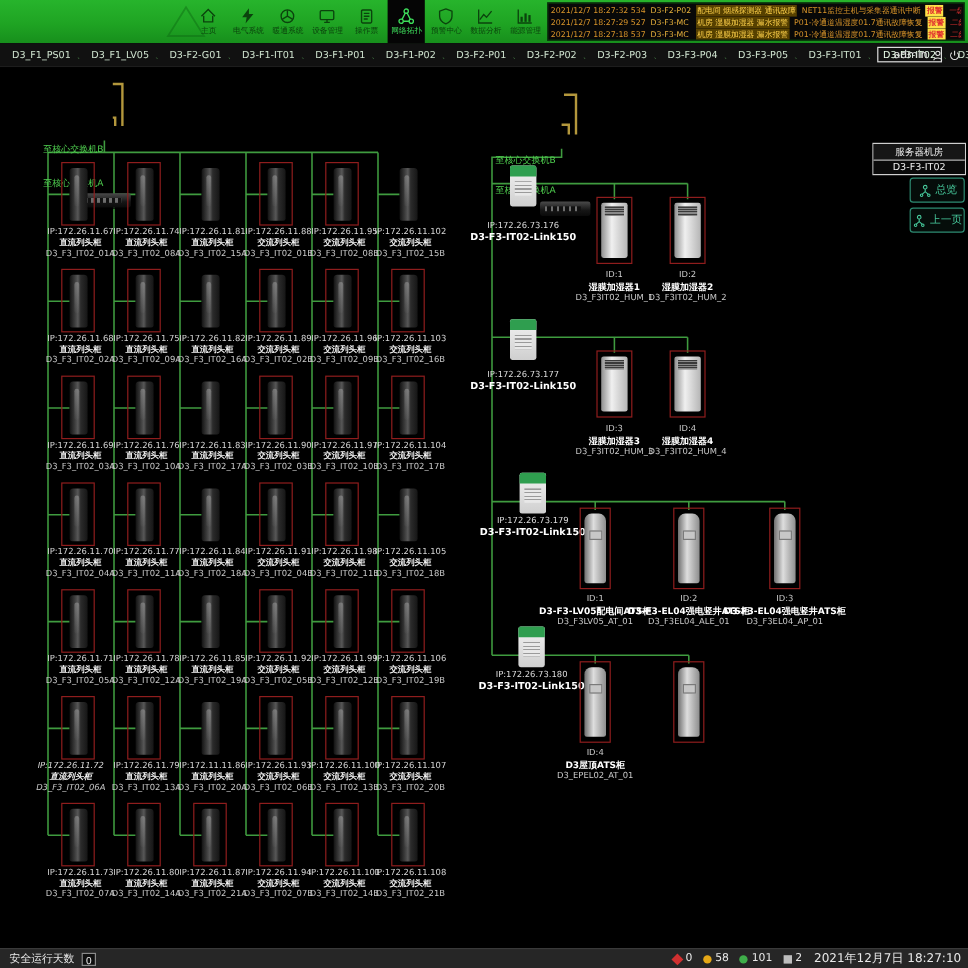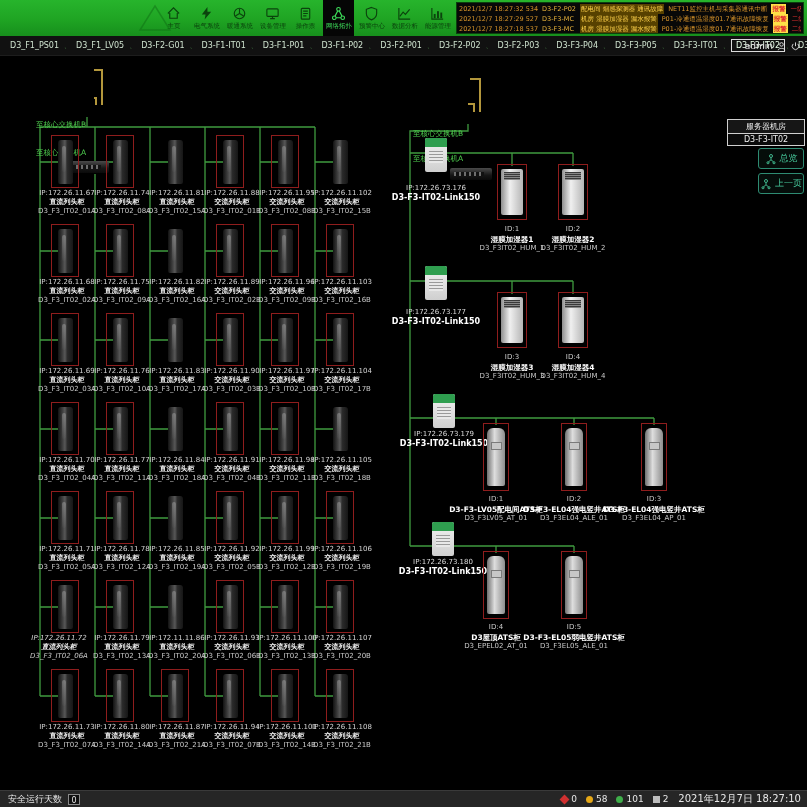--- a/index.html
+++ b/index.html
@@ -19,21 +19,21 @@
   .nav-item .nav-label { font-size:7px; line-height:8px; white-space:nowrap; transform:scale(.92); }
   .nav-item.selected { background:#050505; color:#3ddc5a; }
   .alarm-panel { position:absolute; left:456px; top:2px; width:348px; height:32px; background:#080808;
     border:1px solid #0c3f0e; padding:1px 2px; overflow:hidden; z-index:5; }
   .alarm-row { display:flex; gap:4px; height:10px; line-height:10px; font-size:6.5px; white-space:nowrap; overflow:hidden; }
   .a-time { color:#d9952a; flex:0 0 74px; }
   .a-dev  { color:#e8b23c; flex:0 0 34px; }
   .a-msg  { color:#ffd24a; background:#574100; padding:0 1px; }
   .a-msg2 { color:#d9952a; }
   .a-badge{ color:#e03030; background:#fde047; padding:0 1px; font-weight:bold; }
-  .a-lvl  { color:#e03030; }
+  .a-lvl  { color:#e03030;font-style:italic; }
 
   
   .tabbar { position:absolute; left:0; top:36px; width:807px; height:20px; background:#111;
     border-bottom:1px solid #1d1d1d; display:flex; align-items:center; }
   .tabs { display:flex; align-items:center; padding-left:6px; }
   .tab { font-size:8px; color:#cfe3cf; padding:1px 4px; white-space:nowrap; cursor:pointer; }
   .tab.selected { border:1px solid #dcdcdc; color:#eaffea; }
   .tab-sep { color:#4f8f4f; font-size:7px; padding:0 1px; }
   .userbox { position:absolute; right:6px; top:0; height:20px; display:flex; align-items:center; gap:3px; color:#e6e6e6; }
   .user-label { font-size:9px; }
@@ -667,25 +667,20 @@
       </div>
       <div class="redbox" style="left: 483px; top: 495px; width: 26px; height: 68px;"></div>
       <div class="cab-ats" style="left: 487px; top: 500px;"></div>
       <div class="rlabel" style="left: 426px; top: 567px; width: 140px;">
         <div class="id">ID:4</div>
         <div class="t">D3屋顶ATS柜</div>
         <div class="n">D3_EPEL02_AT_01</div>
       </div>
       <div class="redbox" style="left: 561px; top: 495px; width: 26px; height: 68px;"></div>
       <div class="cab-ats" style="left: 565px; top: 500px;"></div>
-      <div class="rlabel" style="left: 504px; top: 567px; width: 140px;">
-        <div class="id">ID:5</div>
-        <div class="t">D3-F3-EL05弱电竖井ATS柜</div>
-        <div class="n">D3_F3EL05_ALE_01</div>
-      </div>
     </div>
 
   <div class="footer">
     <span class="safe-label">安全运行天数</span>
     <span class="safe-box">0</span>
     <div class="foot-right">
       <span id="indicators" style="display:flex;gap:9px;">
           <span class="ind">
             <i class="diamond" style="background:#d03030"></i>
             <b>0</b>

